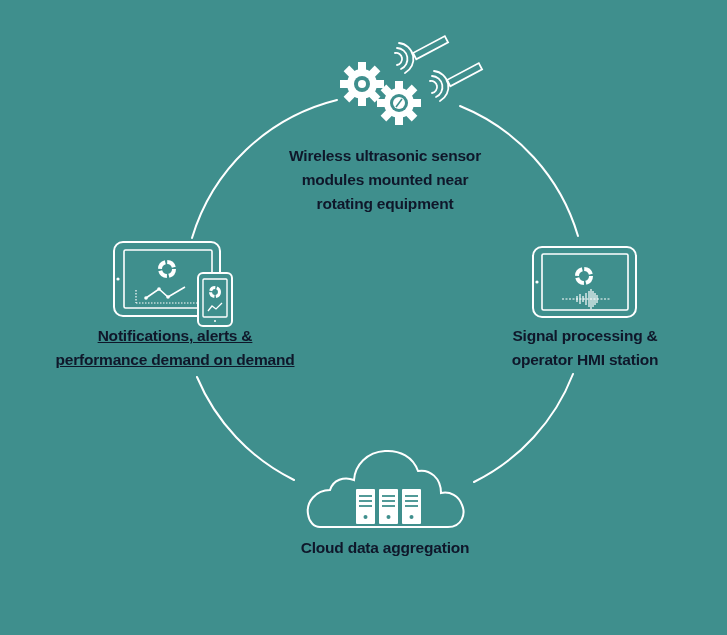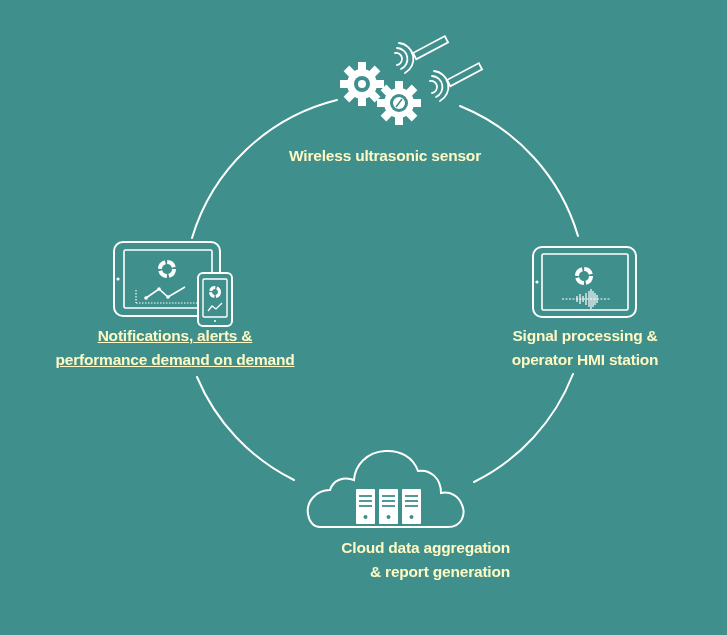--- a/index.html
+++ b/index.html
@@ -1,24 +1,24 @@
 <!DOCTYPE html>
 <html><head>
 <meta charset="utf-8">
 <style>
   html, body { margin:0; padding:0; }
   body { width:727px; height:635px; background:#3f8f8d; overflow:hidden; position:relative;
          font-family:"Liberation Sans", sans-serif; color:#fff; }
   #diagram { position:absolute; left:0; top:0; width:727px; height:635px; }
-  .label { position:absolute; text-align:center; font-weight:bold; font-size:15.5px; line-height:24px; color:#fef9c3; letter-spacing:-0.2px; }
+  .label { position:absolute; text-align:center; font-weight:bold; font-size:15.5px; line-height:24px; color:#0f172a; letter-spacing:-0.2px; }
   .label span { display:block; white-space:nowrap; }
   #lbl-top { left:250px; top:144px; width:270px; }
   #lbl-left { left:30px; top:324px; width:290px;text-decoration:underline; }
   #lbl-right { left:470px; top:324px; width:230px;text-align:center; }
-  #lbl-bottom { left:260px; top:536px; width:250px;text-align:right; }
+  #lbl-bottom { left:260px; top:536px; width:250px; }
 </style>
 </head>
 <body>
 
 <svg id="diagram" viewBox="0 0 727 635" xmlns="http://www.w3.org/2000/svg">
 
   <g fill="none" stroke="#ffffff" stroke-width="2" stroke-linecap="round">
     <path d="M 337 100 A 202 202 0 0 0 192 238"></path>
     <path d="M 460 106 A 202 202 0 0 1 578 236"></path>
     <path d="M 573 374 A 202 202 0 0 1 474 482"></path>
@@ -136,25 +136,26 @@
     <g fill="#3f8f8d">
       <circle cx="365.5" cy="517" r="2"></circle>
       <circle cx="388.5" cy="517" r="2"></circle>
       <circle cx="411.5" cy="517" r="2"></circle>
     </g>
   </g>
 </svg>
 
 <div id="lbl-top" class="label">
   <span>Wireless ultrasonic sensor</span>
+  <span>modules mounted near</span>
+  <span>rotating equipment</span>
 </div>
 <div id="lbl-right" class="label">
   <span>Signal processing &amp;</span>
   <span>operator HMI station</span>
 </div>
 <div id="lbl-bottom" class="label">
   <span>Cloud data aggregation</span>
-  <span>&amp; report generation</span>
 </div>
 <div id="lbl-left" class="label">
   <span>Notifications, alerts &amp;</span>
   <span>performance demand on demand</span>
 </div>
 
 </body></html>

